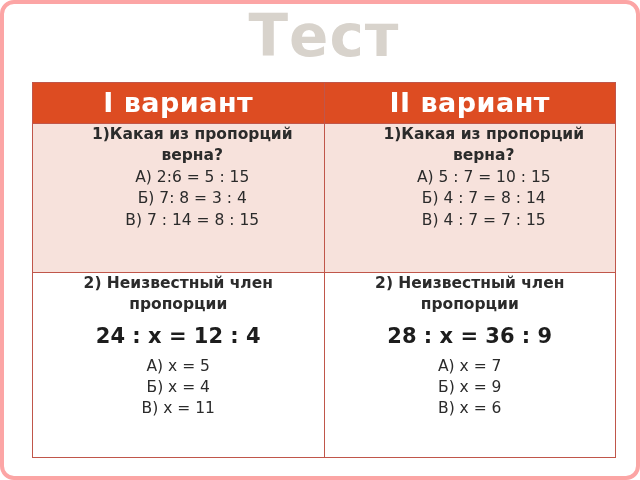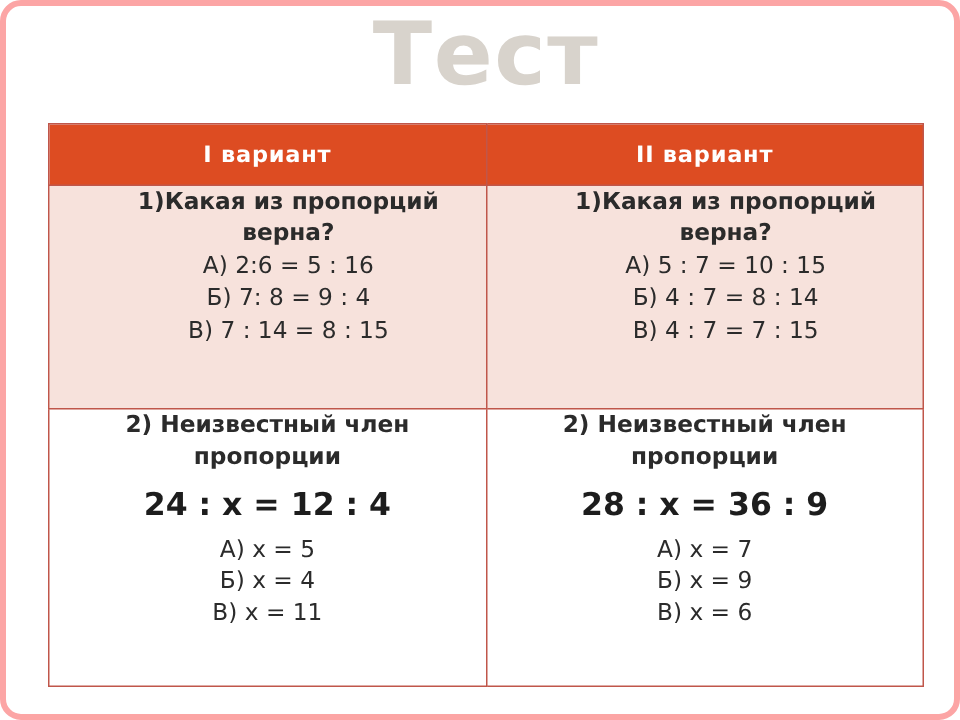--- a/index.html
+++ b/index.html
@@ -48,21 +48,21 @@
   table.test-table th,
   table.test-table td {
     border: 1px solid #c0564a;
     vertical-align: top;
     padding: 0;
   }
   .head-cell {
     background: #dd4c22;
     color: #ffffff;
     text-align: center;
-    font-size: 15px;
+    font-size: 27px;
     font-weight: bold;
     height: 40px;
     line-height: 40px;
     letter-spacing: 0.5px;
   }
   .q-cell {
     text-align: center;
     font-size: 15.5px;
     color: #2b2b2b;
     padding: 8px 6px 10px 6px;
@@ -104,22 +104,22 @@
     <thead>
       <tr>
         <th class="head-cell">I вариант</th>
         <th class="head-cell">II вариант</th>
       </tr>
     </thead>
     <tbody>
       <tr class="row1">
         <td class="q-cell">
           <span class="q-head">1)Какая из пропорций верна?</span>
-          <span class="q-line">А) 2:6 = 5 : 16</span>
-          <span class="q-line">Б) 7: 8 = 9 : 4</span>
+          <span class="q-line">А) 2:6 = 5 : 15</span>
+          <span class="q-line">Б) 7: 8 = 3 : 4</span>
           <span class="q-line">В) 7 : 14 = 8 : 15</span>
         </td>
         <td class="q-cell">
           <span class="q-head">1)Какая из пропорций верна?</span>
           <span class="q-line">А) 5 : 7 = 10 : 15</span>
           <span class="q-line">Б) 4 : 7 = 8 : 14</span>
           <span class="q-line">В) 4 : 7 = 7 : 15</span>
         </td>
       </tr>
       <tr class="row2">

